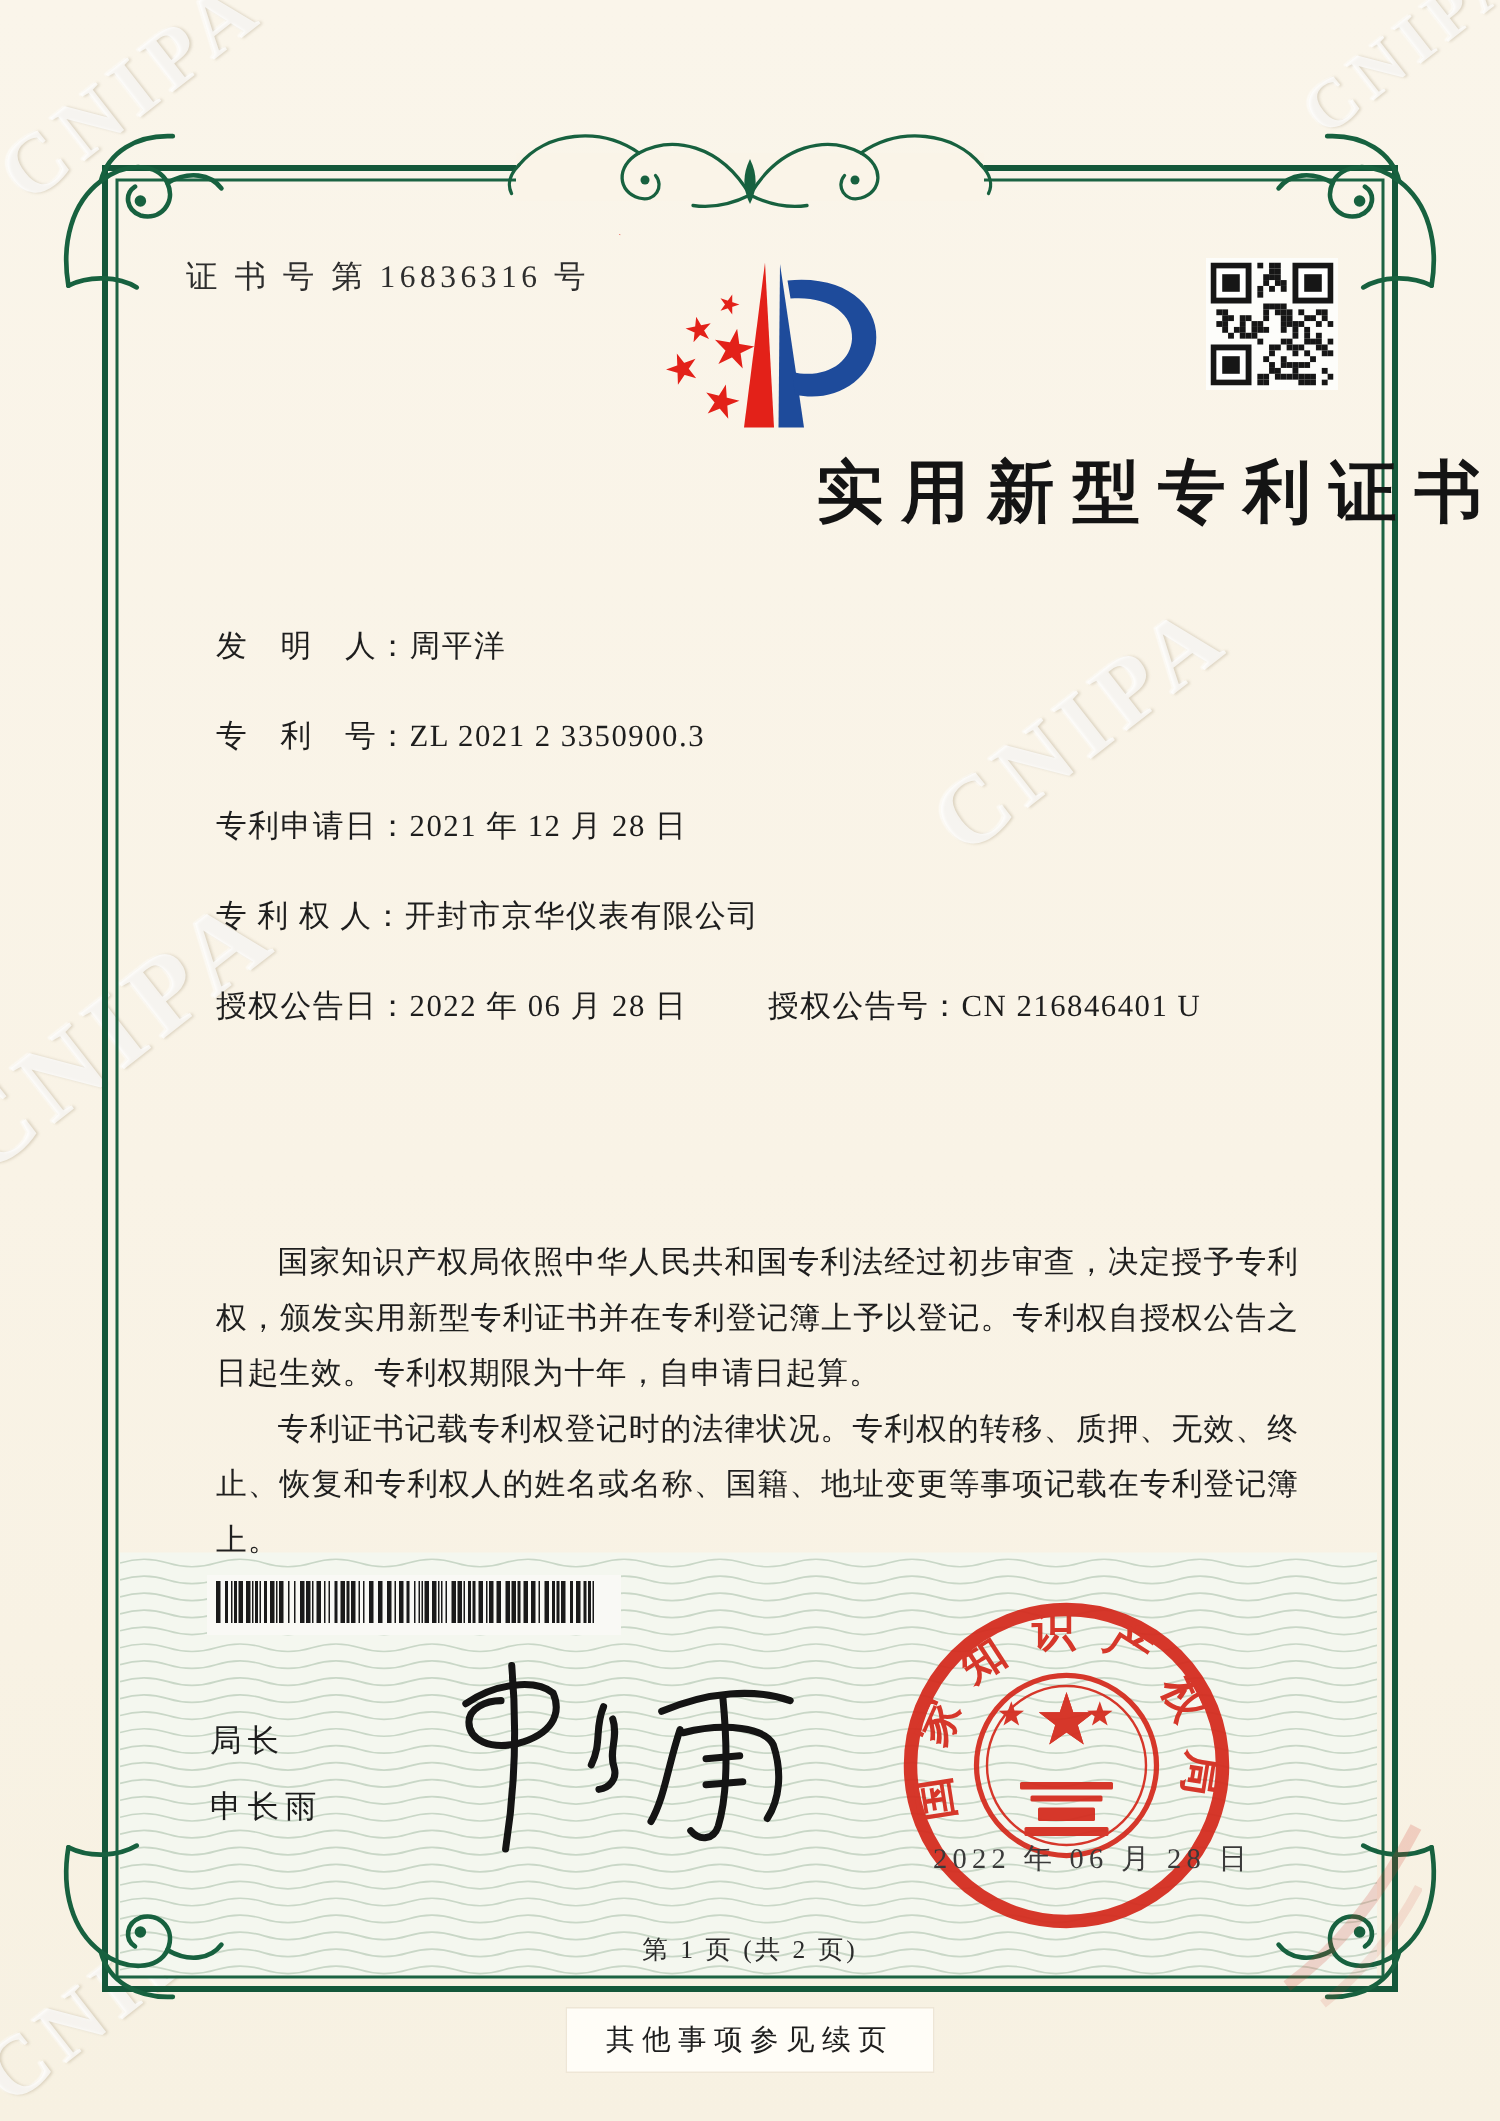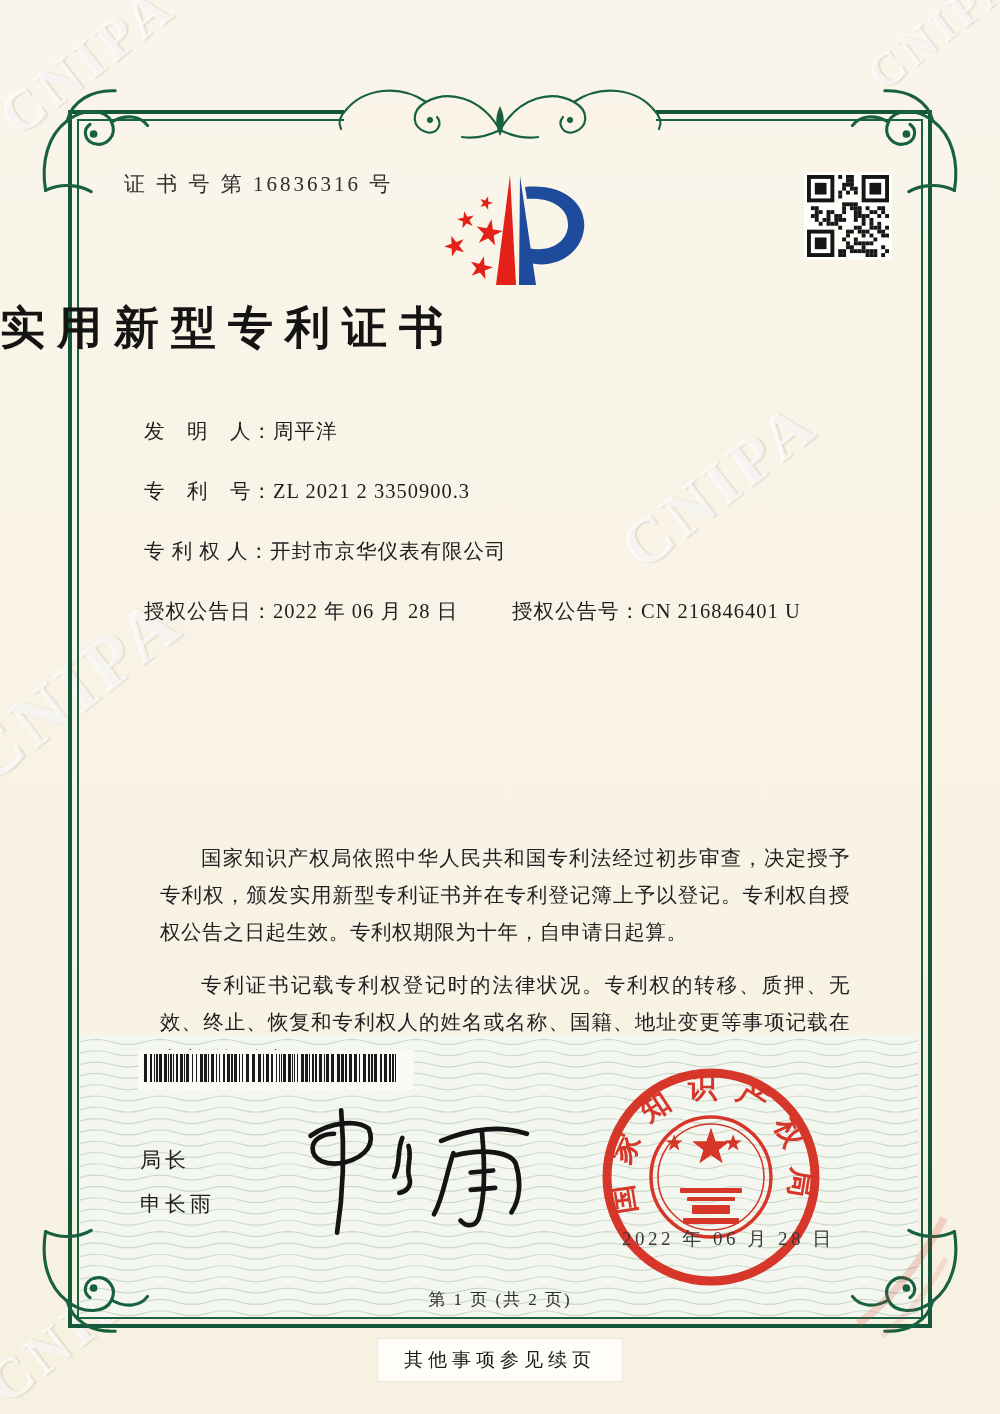--- a/index.html
+++ b/index.html
@@ -31,32 +31,32 @@
   .corner{position:absolute;width:120px;height:120px;}
   .c-tl{left:36px;top:80px;}
   .c-tr{left:844px;top:80px;transform:scaleX(-1);}
   .c-bl{left:36px;top:1222px;transform:scaleY(-1);}
   .c-br{left:844px;top:1222px;transform:scale(-1,-1);}
   .orn-top{position:absolute;left:330px;top:76px;width:340px;height:82px;}
   
   .cert-no{position:absolute;left:124px;top:170px;font-size:21px;letter-spacing:3px;color:#2e2e2e;}
   .logo{position:absolute;left:413px;top:156px;width:180px;height:148px;}
   .qr{position:absolute;left:804px;top:172px;width:82px;height:82px;background:#fdfdfa;padding:3px;}
-  .title{position:absolute;left:0;top:298px;width:100%;text-align:left;
+  .title{position:absolute;left:0;top:298px;width:100%;text-align:right;
     font-size:45px;font-weight:bold;letter-spacing:12px;color:#141414;}
   
   .fields{position:absolute;left:144px;top:416px;width:740px;font-size:20.5px;color:#1e1e1e;}
   .frow{height:60px;line-height:30px;letter-spacing:1px;}
   .frow .lbl{color:#1e1e1e;}
   .grant-no{position:absolute;left:368px;top:0;text-align:center;}
   .grow{position:relative;}
   
   .paras{position:absolute;left:144px;top:824px;width:722px;font-size:20.5px;line-height:37px;
     color:#1f1f1f;letter-spacing:0.6px;text-align:justify;}
-  .paras p{margin:16px;text-indent:2em;}
+  .paras p{margin:0;text-indent:2em;}
   
   .barcode{position:absolute;left:138px;top:1050px;width:268px;height:36px;background:#f9f9f5;padding:2px 4px;}
   
   .pos-label{position:absolute;left:140px;top:1146px;font-size:21px;letter-spacing:4px;color:#1d1d1d;text-align:center;}
   .pos-name{position:absolute;left:140px;top:1190px;font-size:21px;letter-spacing:4px;color:#1d1d1d;}
   .signature{position:absolute;left:282px;top:1102px;width:255px;height:140px;}
   
   .seal{position:absolute;left:596px;top:1062px;width:230px;height:230px;opacity:.93;}
   .seal-date{position:absolute;left:622px;top:1226px;font-size:19px;letter-spacing:3.5px;color:#3a3a3a;white-space:nowrap;}
   .red-arc{position:absolute;left:852px;top:1212px;width:96px;height:140px;opacity:.55;}
@@ -302,20 +302,21 @@
         <rect x="4" y="60" width="20" height="20" fill="#fff"></rect>
         <rect x="8" y="64" width="12" height="12" fill="#161616"></rect>
       </svg>
   </div>
 
   <div class="title">实用新型专利证书</div>
 
   <div class="fields">
     <div class="frow"><span class="lbl">发　明　人：</span><span>周平洋</span></div>
     <div class="frow"><span class="lbl">专　利　号：</span><span>ZL 2021 2 3350900.3</span></div>
+    <div class="frow"><span class="lbl">专利申请日：</span><span>2021 年 12 月 28 日</span></div>
     <div class="frow"><span class="lbl">专 利 权 人：</span><span>开封市京华仪表有限公司</span></div>
     <div class="frow grow">
       <span>授权公告日：</span><span>2022 年 06 月 28 日</span>
       <span class="grant-no"><span>授权公告号：</span><span>CN 216846401 U</span></span>
     </div>
   </div>
 
   <div class="paras">
     <p>国家知识产权局依照中华人民共和国专利法经过初步审查，决定授予专利权，颁发实用新型专利证书并在专利登记簿上予以登记。专利权自授权公告之日起生效。专利权期限为十年，自申请日起算。</p>
     <p>专利证书记载专利权登记时的法律状况。专利权的转移、质押、无效、终止、恢复和专利权人的姓名或名称、国籍、地址变更等事项记载在专利登记簿上。</p>

